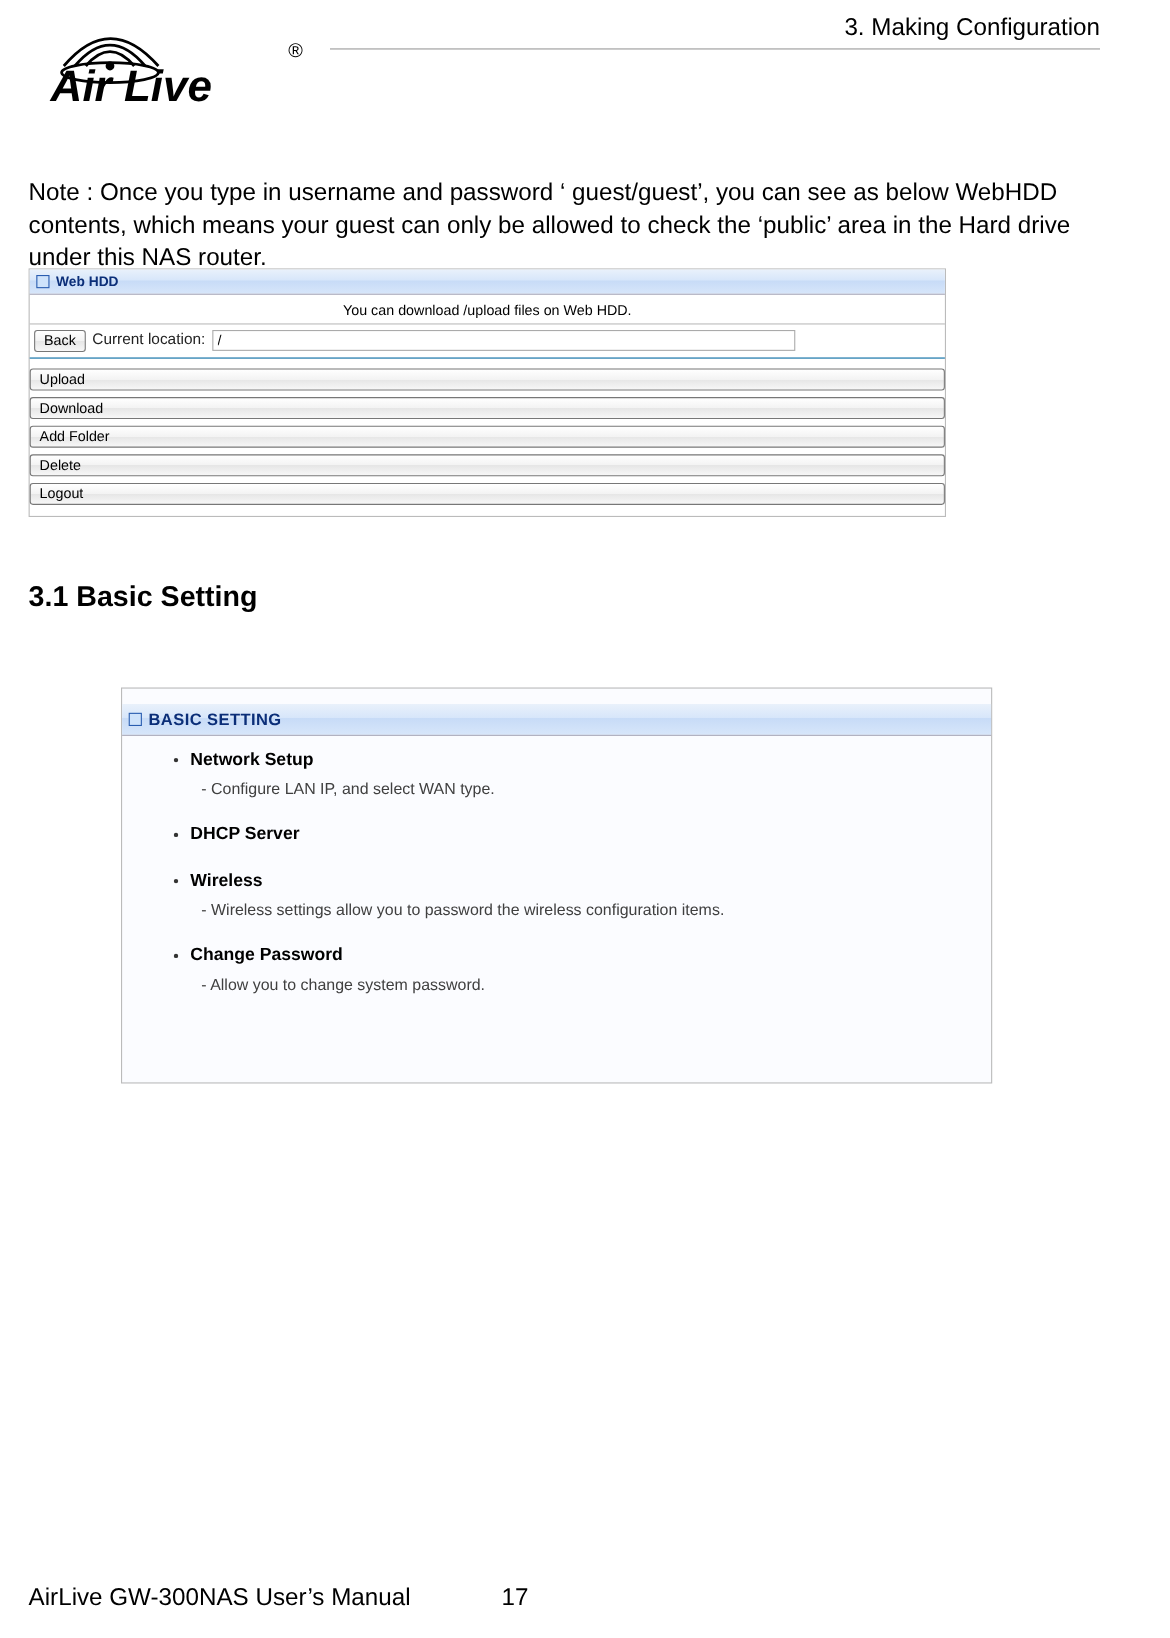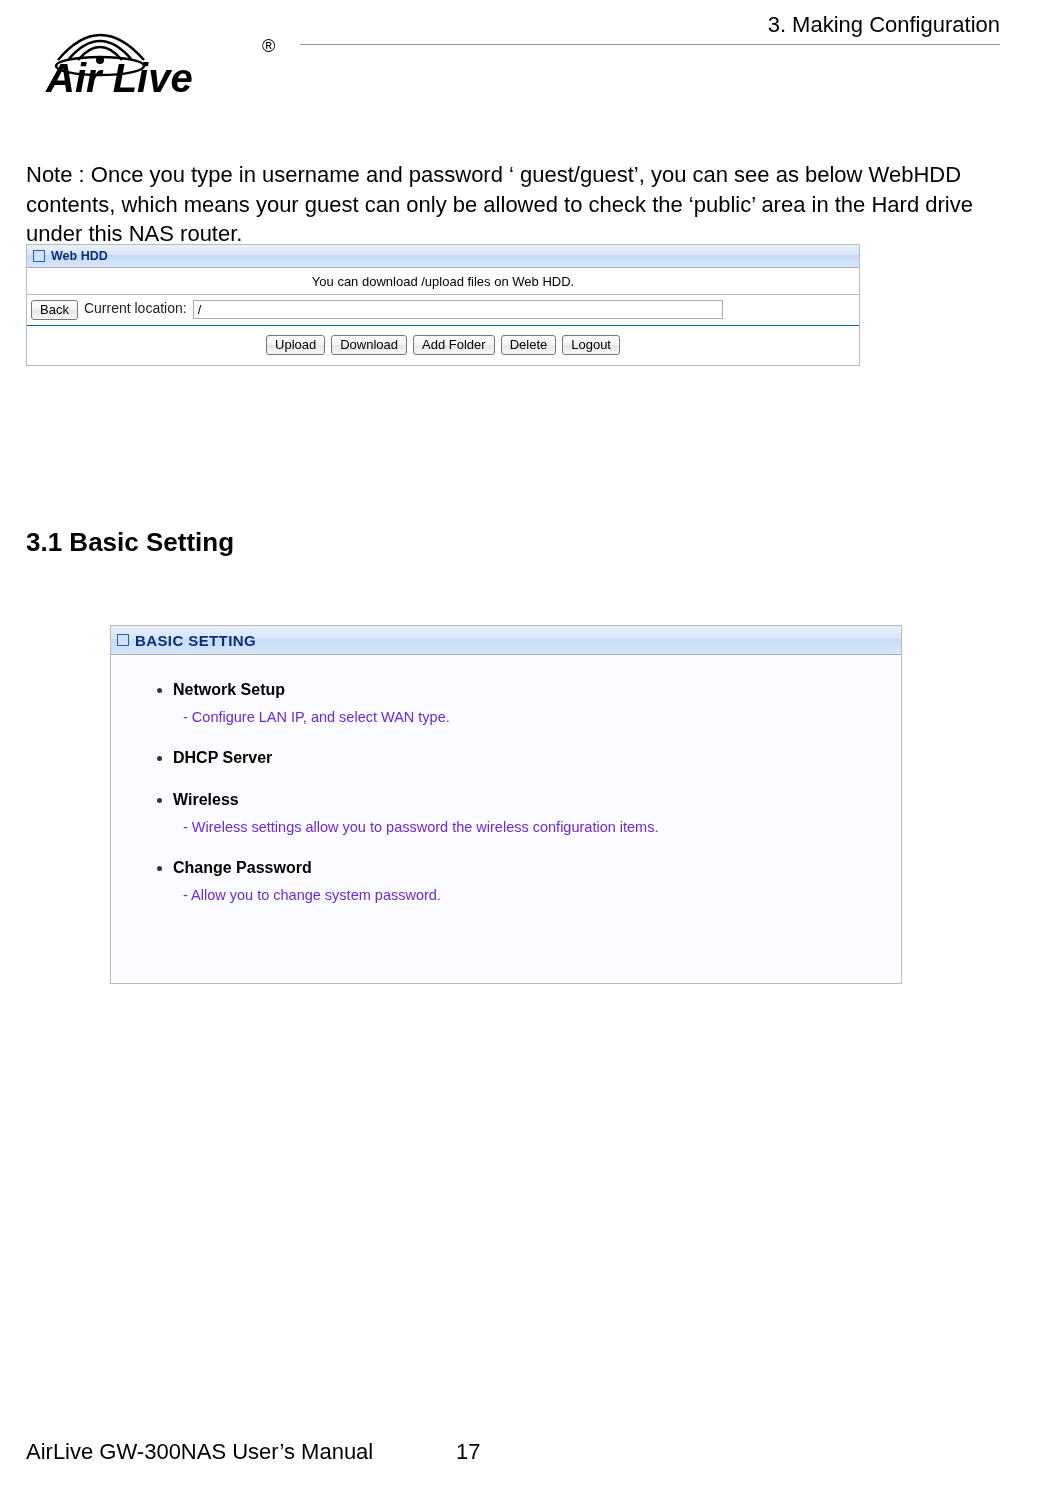--- a/index.html
+++ b/index.html
@@ -154,23 +154,24 @@
     border: 1px solid #caa63b;
     border-radius: 1px;
   }
   .folder-name {
     color: #1a3fbf;
     font-family: "Courier New", monospace;
     font-size: 14px;
   }
   .btn-row {
     display: flex;
-    justify-content: center;
+    justify-content: space-between;
     gap: 6px;
     padding: 9px 0 10px;
+    flex-direction: column;
   }
 
   
   .sec-h {
     position: absolute;
     top: 527px;
     left: 26px;
     font-size: 26px;
     font-weight: bold;
     text-align: center;
@@ -181,49 +182,50 @@
     position: absolute;
     top: 625px;
     left: 110px;
     width: 790px;
     border: 1px solid #bbb;
     background: #fbfcff;
     padding-bottom: 56px;
   }
   .basic .panel-hdr {
     height: 28px;
+    margin-top: 14px;
   }
   .basic .panel-hdr .ttl {
     font-size: 15px;
     letter-spacing: 0.4px;
     color: #0b2e78;
   }
   .basic-body {
-    padding: 26px 22px 0 40px;
+    padding: 13px 22px 0 40px;
     font-size: 15px;
     color: #333;
   }
   .basic-body ul {
     list-style: disc;
     padding-left: 22px;
     margin: 0;
   }
   .basic-body li {
     margin-bottom: 24px;
   }
   .bi-title {
     font-weight: bold;
     color: #000;
     font-size: 16px;
     display: block;
   }
   .bi-desc {
     display: block;
     margin: 10px 0 0 10px;
-    color: #6d28d9;
+    color: #404040;
     font-size: 14.5px;
   }
 
   
   .footer {
     position: absolute;
     bottom: 24px;
     left: 26px;
     right: 44px;
     display: flex;

